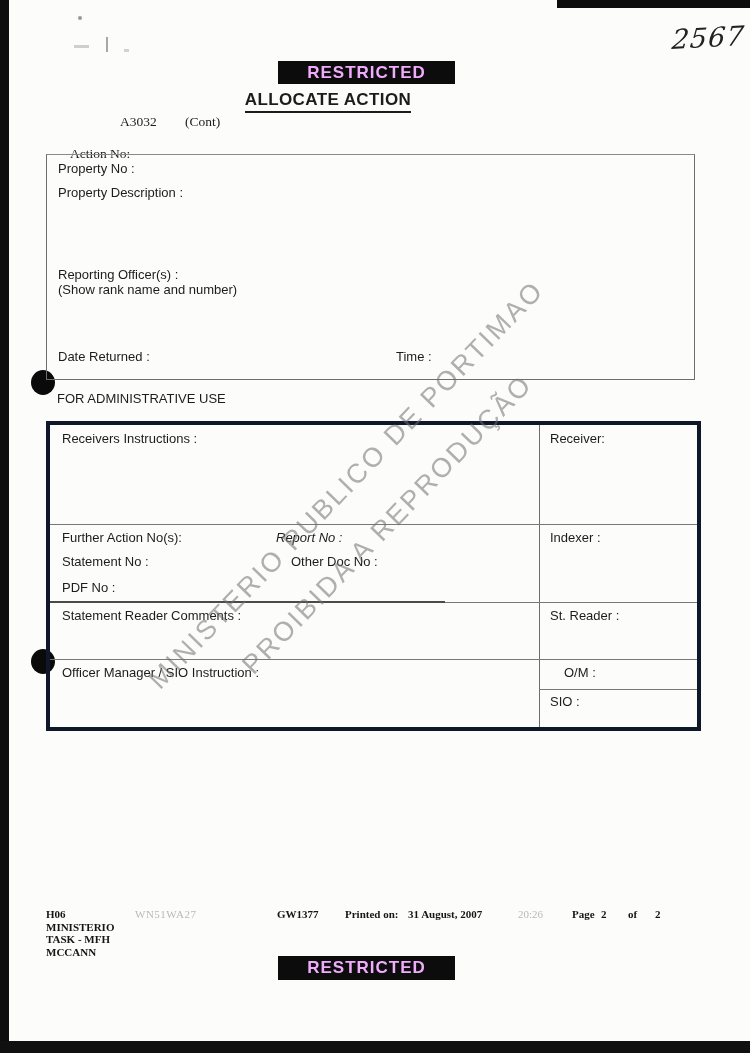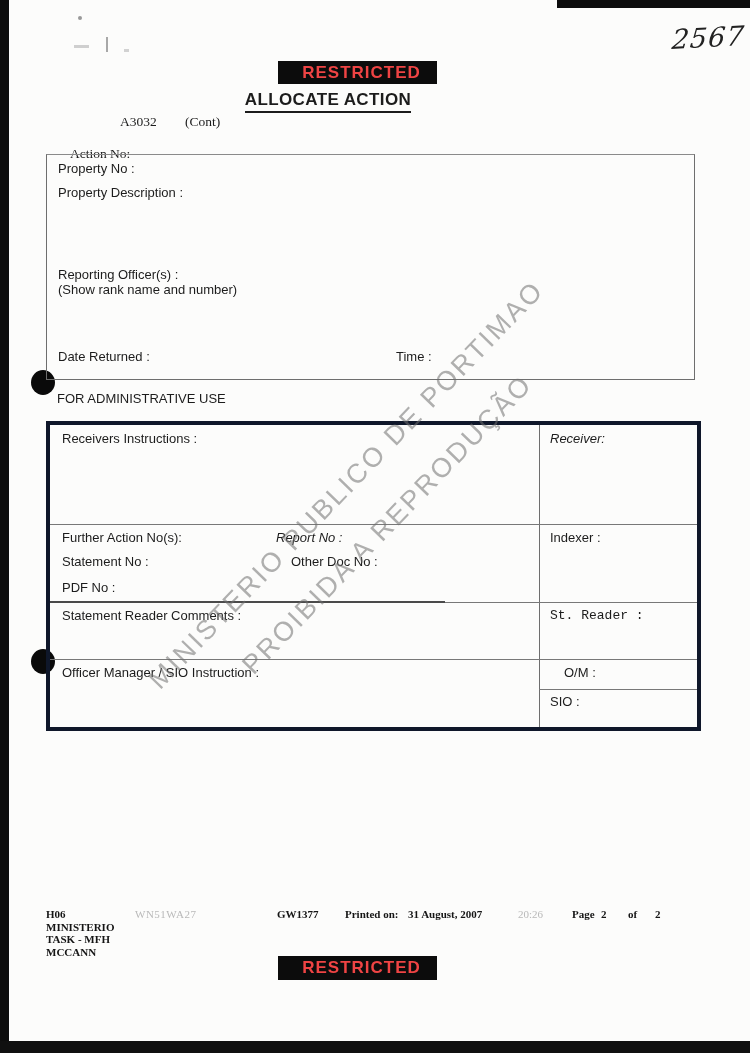--- a/index.html
+++ b/index.html
@@ -22,23 +22,23 @@
   .smudge-dot2{left:124px;top:49px;width:5px;height:3px;background:#d2d2d2;}
   
   .handwritten{
     position:absolute;left:672px;top:22px;
     font-family:"DejaVu Serif",serif;font-style:italic;
     font-size:27px;color:#222;letter-spacing:1px;
     transform:rotate(-3deg) skewX(-8deg);
   }
   
   .restricted-bar{
-    position:absolute;left:278px;width:151px;height:23px;
-    background:#0c0c0c;color:#ef4444;font-weight:bold;font-size:17px;
-    letter-spacing:1px;text-align:center;line-height:23px;padding-left:8px;
+    position:absolute;left:278px;width:177px;height:23px;
+    background:#0c0c0c;color:#f0abfc;font-weight:bold;font-size:17px;
+    letter-spacing:1px;text-align:center;line-height:23px;
   }
   .restricted-top{top:61px;}
   .restricted-bottom{top:956px;height:24px;line-height:24px;}
   
   .doc-title{
     position:absolute;left:0;top:90px;width:656px;text-align:center;
     font-size:17px;font-weight:bold;letter-spacing:.4px;
   }
   .doc-title span{display:inline-block;border-bottom:2px solid #1c1c1c;padding-bottom:1px;}
   .action-line{position:absolute;top:114px;left:0;width:750px;font-family:"Liberation Serif",serif;font-size:13.5px;}
@@ -115,31 +115,31 @@
 
   <div class="table2">
     <div class="t2-vdiv"></div>
     <div class="t2-h1"></div>
     <div class="t2-h2"></div>
     <div class="t2-h2b"></div>
     <div class="t2-h3"></div>
     <div class="t2-h4"></div>
 
     <span class="lbl" style="left:12px;top:6px;">Receivers Instructions :</span>
-    <span class="lbl" style="left:500px;top:6px;font-style:italic;">Receiver:</span>
+    <span class="lbl" style="left:500px;top:6px;">Receiver:</span>
 
     <span class="lbl" style="left:12px;top:105px;">Further Action No(s):</span>
     <span class="lbl" style="left:226px;top:105px;font-style:italic;">Report No :</span>
     <span class="lbl" style="left:500px;top:105px;">Indexer :</span>
     <span class="lbl" style="left:12px;top:129px;">Statement No :</span>
     <span class="lbl" style="left:241px;top:129px;">Other Doc No :</span>
     <span class="lbl" style="left:12px;top:155px;">PDF No :</span>
 
     <span class="lbl" style="left:12px;top:183px;">Statement Reader Comments :</span>
-    <span class="lbl" style="left:500px;top:183px;font-family:Liberation Mono, monospace;">St. Reader :</span>
+    <span class="lbl" style="left:500px;top:183px;">St. Reader :</span>
 
     <span class="lbl" style="left:12px;top:240px;">Officer Manager / SIO Instruction :</span>
     <span class="lbl" style="left:500px;top:240px;margin-left:14px;">O/M :</span>
     <span class="lbl" style="left:500px;top:269px;">SIO :</span>
   </div>
 
   <div class="watermark">
     <div>MINISTERIO PUBLICO DE PORTIMAO</div>
     <div>PROIBIDA A REPRODUÇÃO</div>
   </div>

